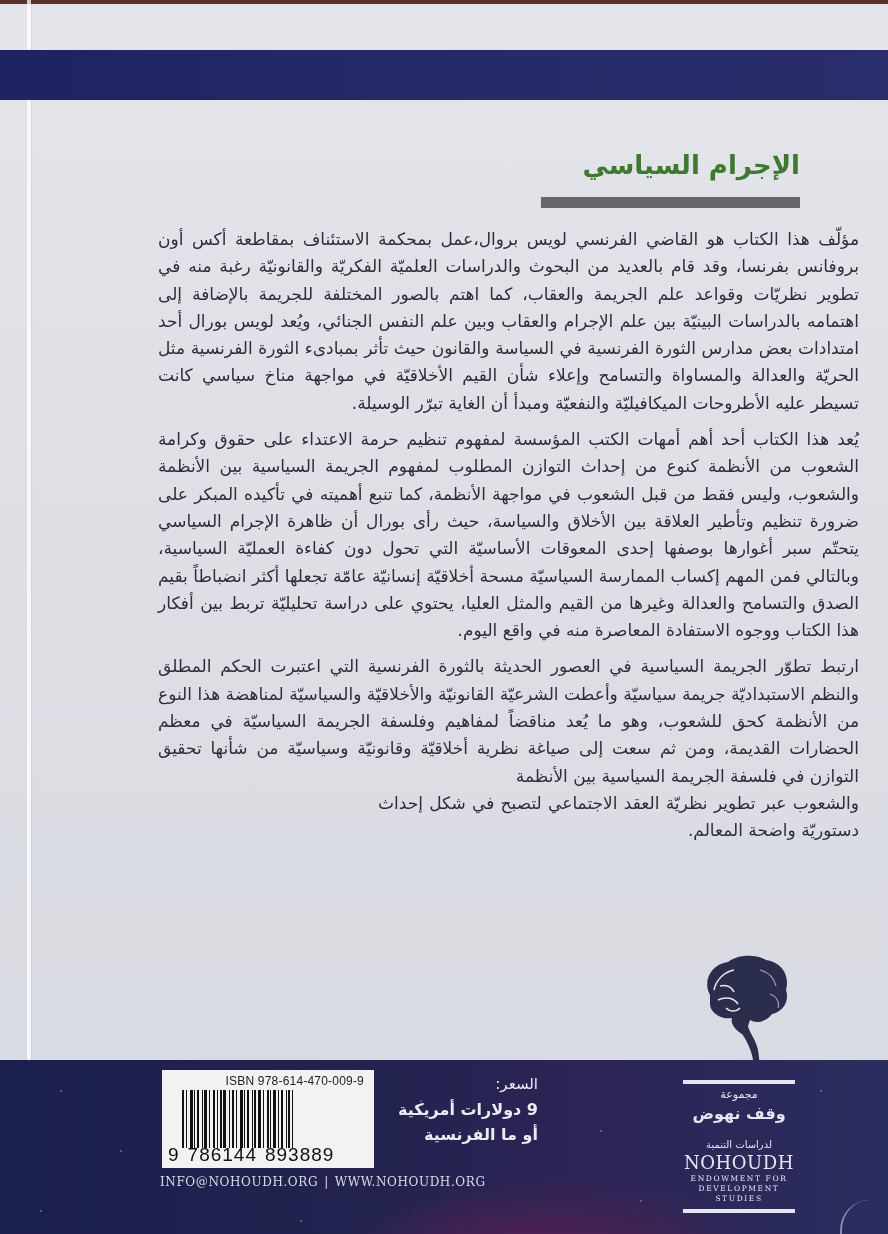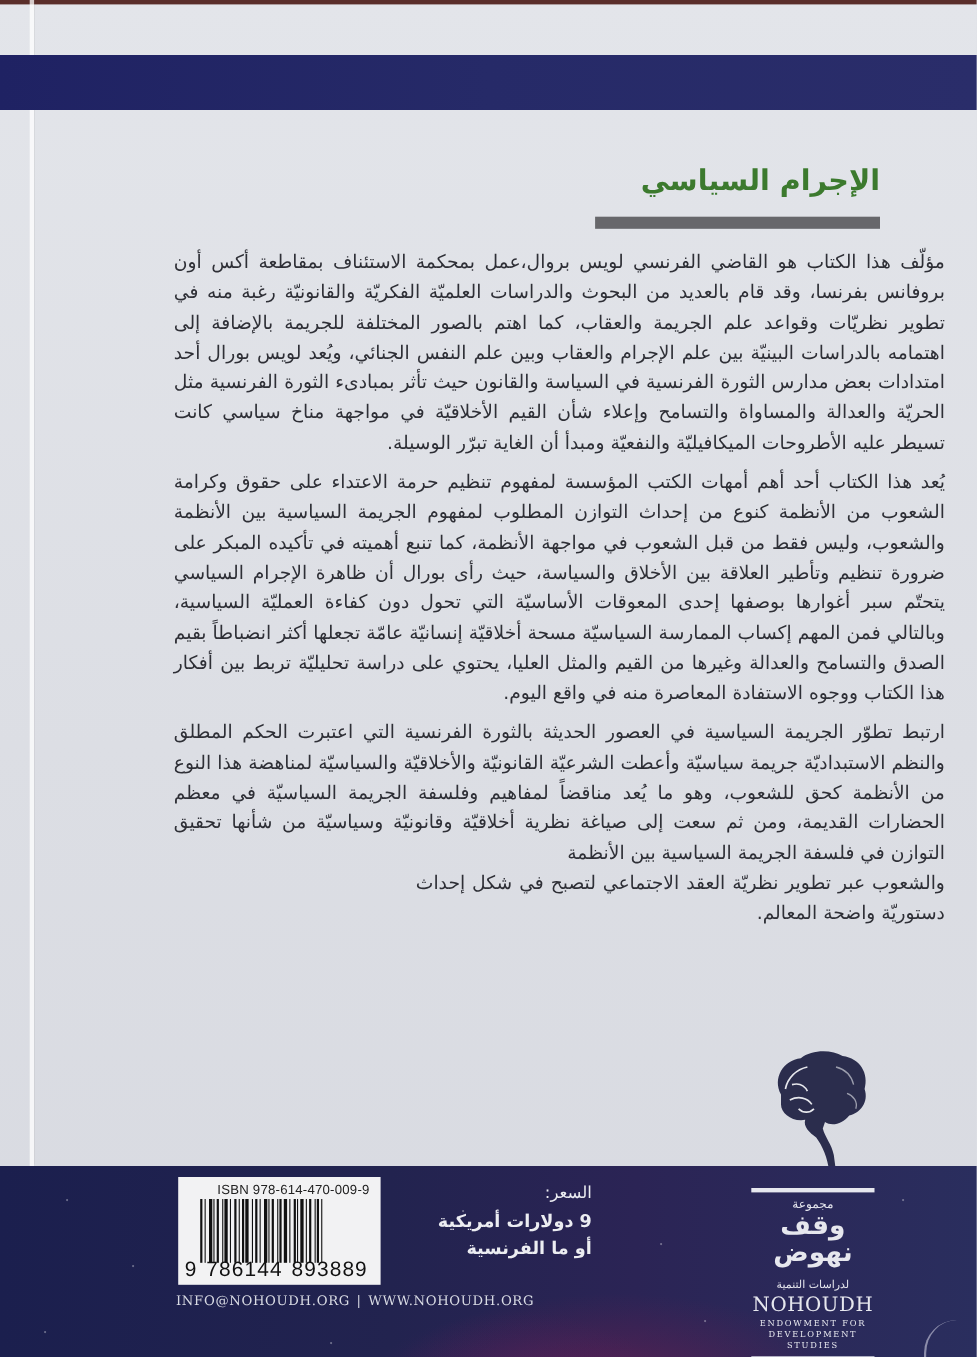--- a/index.html
+++ b/index.html
@@ -50,21 +50,21 @@
     position: absolute; left: 690px; top: 950px; width: 110px; height: 115px;
   }
   .bottom-panel {
     position: absolute; left: 0; top: 1060px; width: 888px; height: 174px;
     background:
       radial-gradient(ellipse 300px 120px at 560px 200px, rgba(120,30,80,0.55), rgba(0,0,0,0) 70%),
       radial-gradient(ellipse 220px 140px at 470px 230px, rgba(90,30,100,0.5), rgba(0,0,0,0) 70%),
       linear-gradient(90deg, #1b1f4e 0%, #22234f 40%, #2b2455 65%, #2a2e5e 100%);
   }
   .isbn-box {
-    position: absolute; left: 162px; top: 1070px; width: 184px; height: 98px;
+    position: absolute; left: 162px; top: 1070px; width: 212px; height: 98px;
     background: #f2f2f3; padding: 4px 6px 0 6px;
   }
   .isbn-label {
     font-family: "Liberation Sans", sans-serif; font-size: 12px; color: #222;
     text-align: right; letter-spacing: 0.2px; padding-right: 4px;
   }
   .barcode {
     display: flex; align-items: stretch; height: 58px; margin: 2px 0 0 14px; width: 150px;
   }
   .barcode span { display: block; background: #111; }
@@ -85,21 +85,21 @@
     font-family: "DejaVu Serif", serif; font-size: 12px; color: #d9dbe4;
     letter-spacing: 0.6px; white-space: nowrap;
   }
   .contact .sep { padding: 0 6px; }
   .publisher {
     position: absolute; left: 682px; top: 1080px; width: 114px;
     color: #e6e7ee; text-align: center;
   }
   .publisher .rule { height: 4px; background: #e6e7ee; width: 112px; margin: 0 auto; }
   .publisher .ar-small { direction: rtl; font-size: 11px; letter-spacing: 6px; margin-top: 4px; line-height: 14px; }
-  .publisher .ar-big { direction: rtl; font-size: 24px; line-height: 24px; font-weight: bold; }
+  .publisher .ar-big { direction: rtl; font-size: 16px; line-height: 24px; font-weight: bold; }
   .publisher .ar-sub { direction: rtl; font-size: 10px; letter-spacing: 2px; line-height: 14px; margin-top: 12px; }
   .publisher .en-name { font-family: "DejaVu Serif", serif; font-size: 18px; line-height: 22px; letter-spacing: 0.5px; }
   .publisher .en-sub { font-family: "DejaVu Serif", serif; font-size: 7.5px; letter-spacing: 1.6px; line-height: 10px; }
   .publisher .rule.bottom { margin-top: 5px; }
   .wrap-fold {
     position: absolute; left: 840px; top: 1200px; width: 40px; height: 34px;
     border-top-left-radius: 30px;
     border-left: 2px solid rgba(220,220,235,0.55);
   }
   .speck { position: absolute; width: 2px; height: 2px; background: rgba(255,255,255,0.35); border-radius: 1px; }

